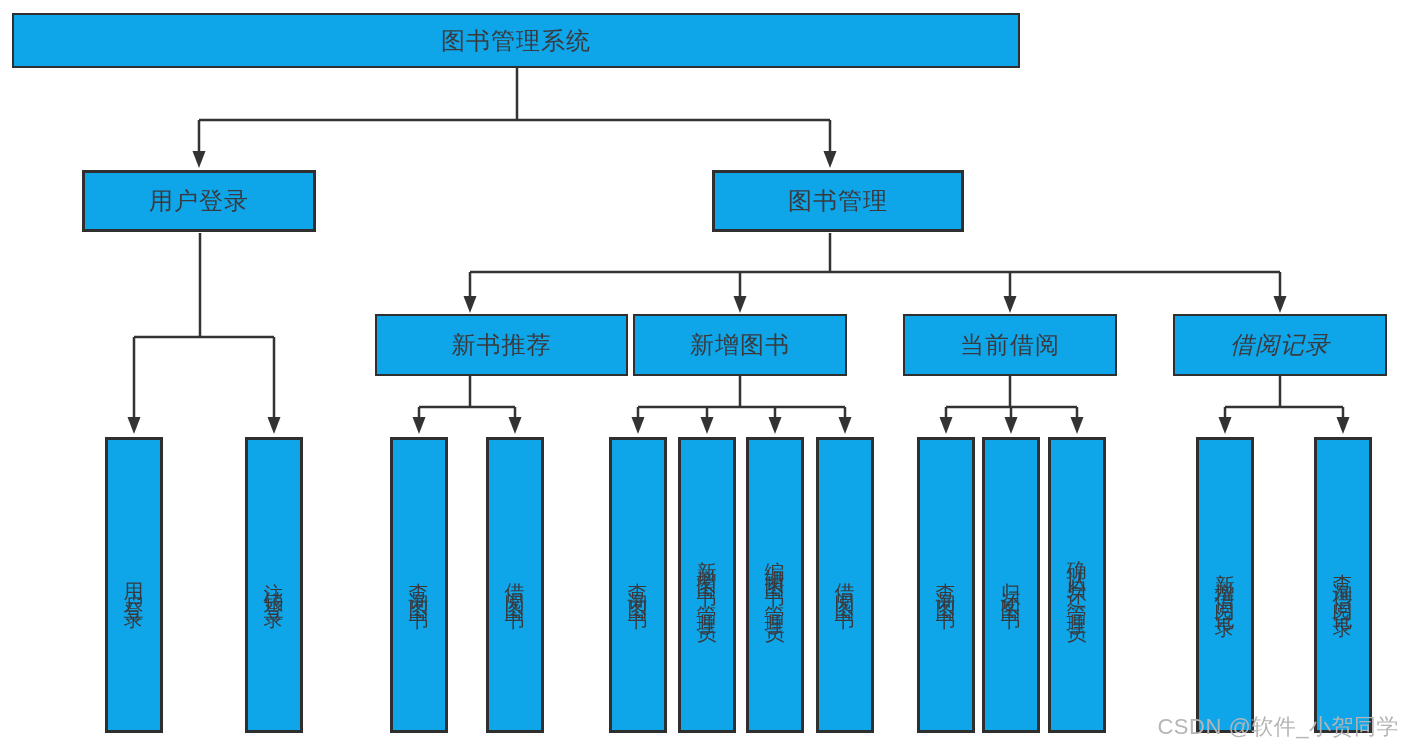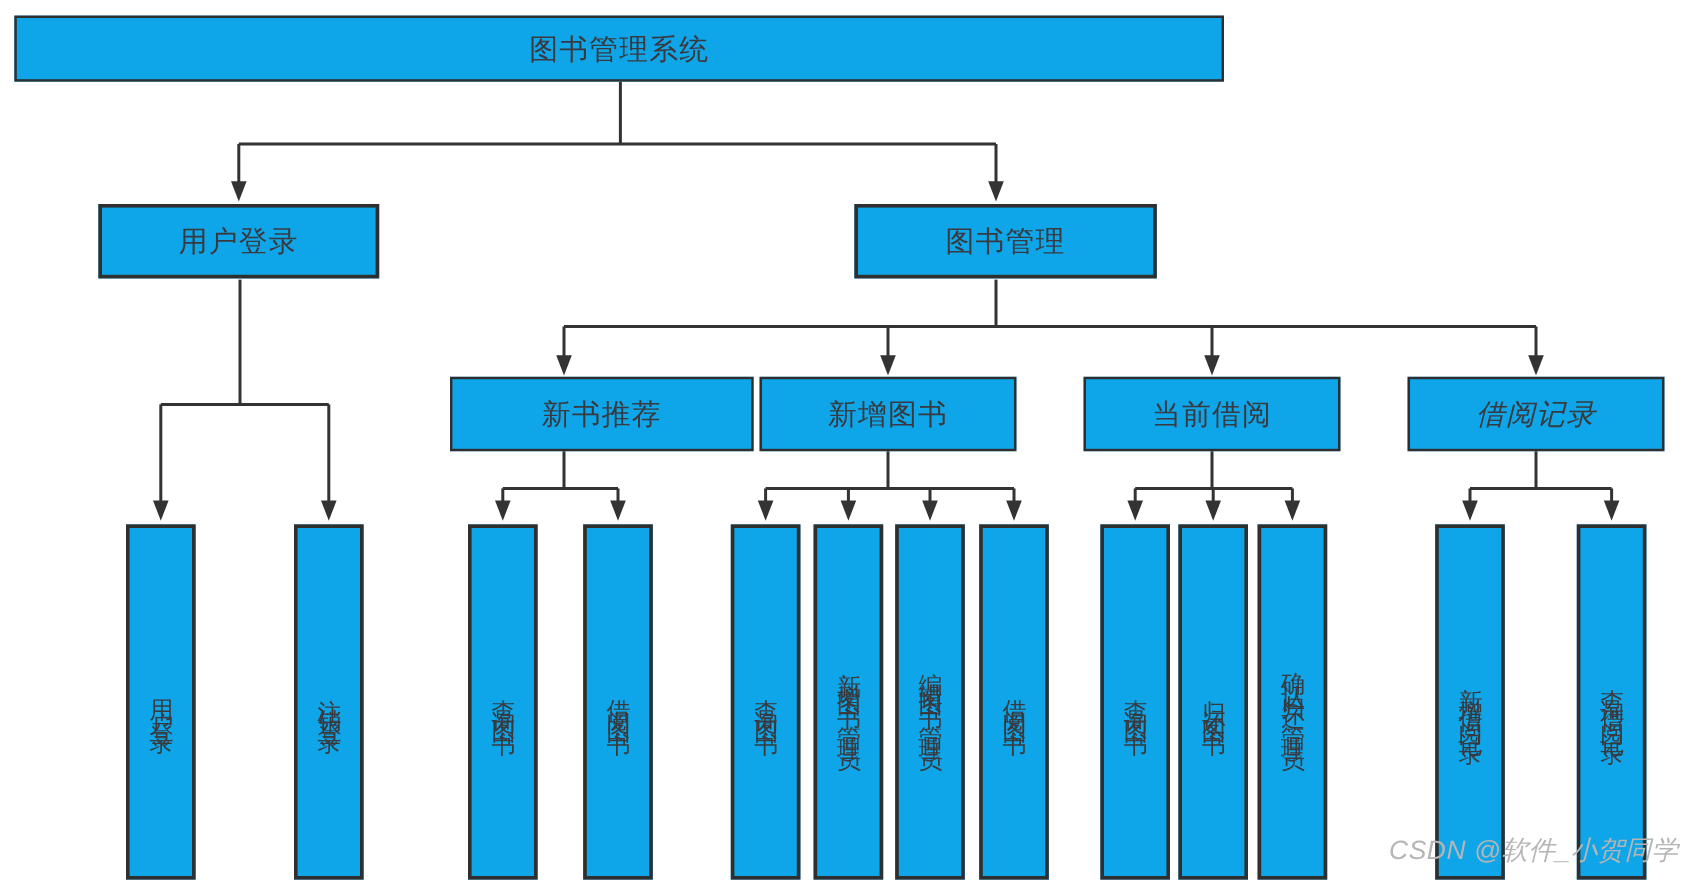--- a/index.html
+++ b/index.html
@@ -63,27 +63,26 @@
   .node.leaf.p7  { left: 746px; }
   .node.leaf.p8  { left: 816px; }
   .node.leaf.p9  { left: 917px; }
   .node.leaf.p10 { left: 982px; }
   .node.leaf.p11 { left: 1048px; }
   .node.leaf.p12 { left: 1196px; }
   .node.leaf.p13 { left: 1314px; }
   .watermark {
     position: absolute;
     right: 6px;
-    bottom: 23px;
+    bottom: 5px;
     font-size: 22px;
     color: #b5b5b5;
     z-index: 3;
     letter-spacing: 0.5px;
     white-space: nowrap;
-    font-style: italic;
   }
 </style>
 </head>
 <body>
 
 <div class="canvas">
 
   <svg class="connectors" viewBox="0 0 1405 747" xmlns="http://www.w3.org/2000/svg">
     <g stroke="#333333" stroke-width="2.5" fill="none">
 

